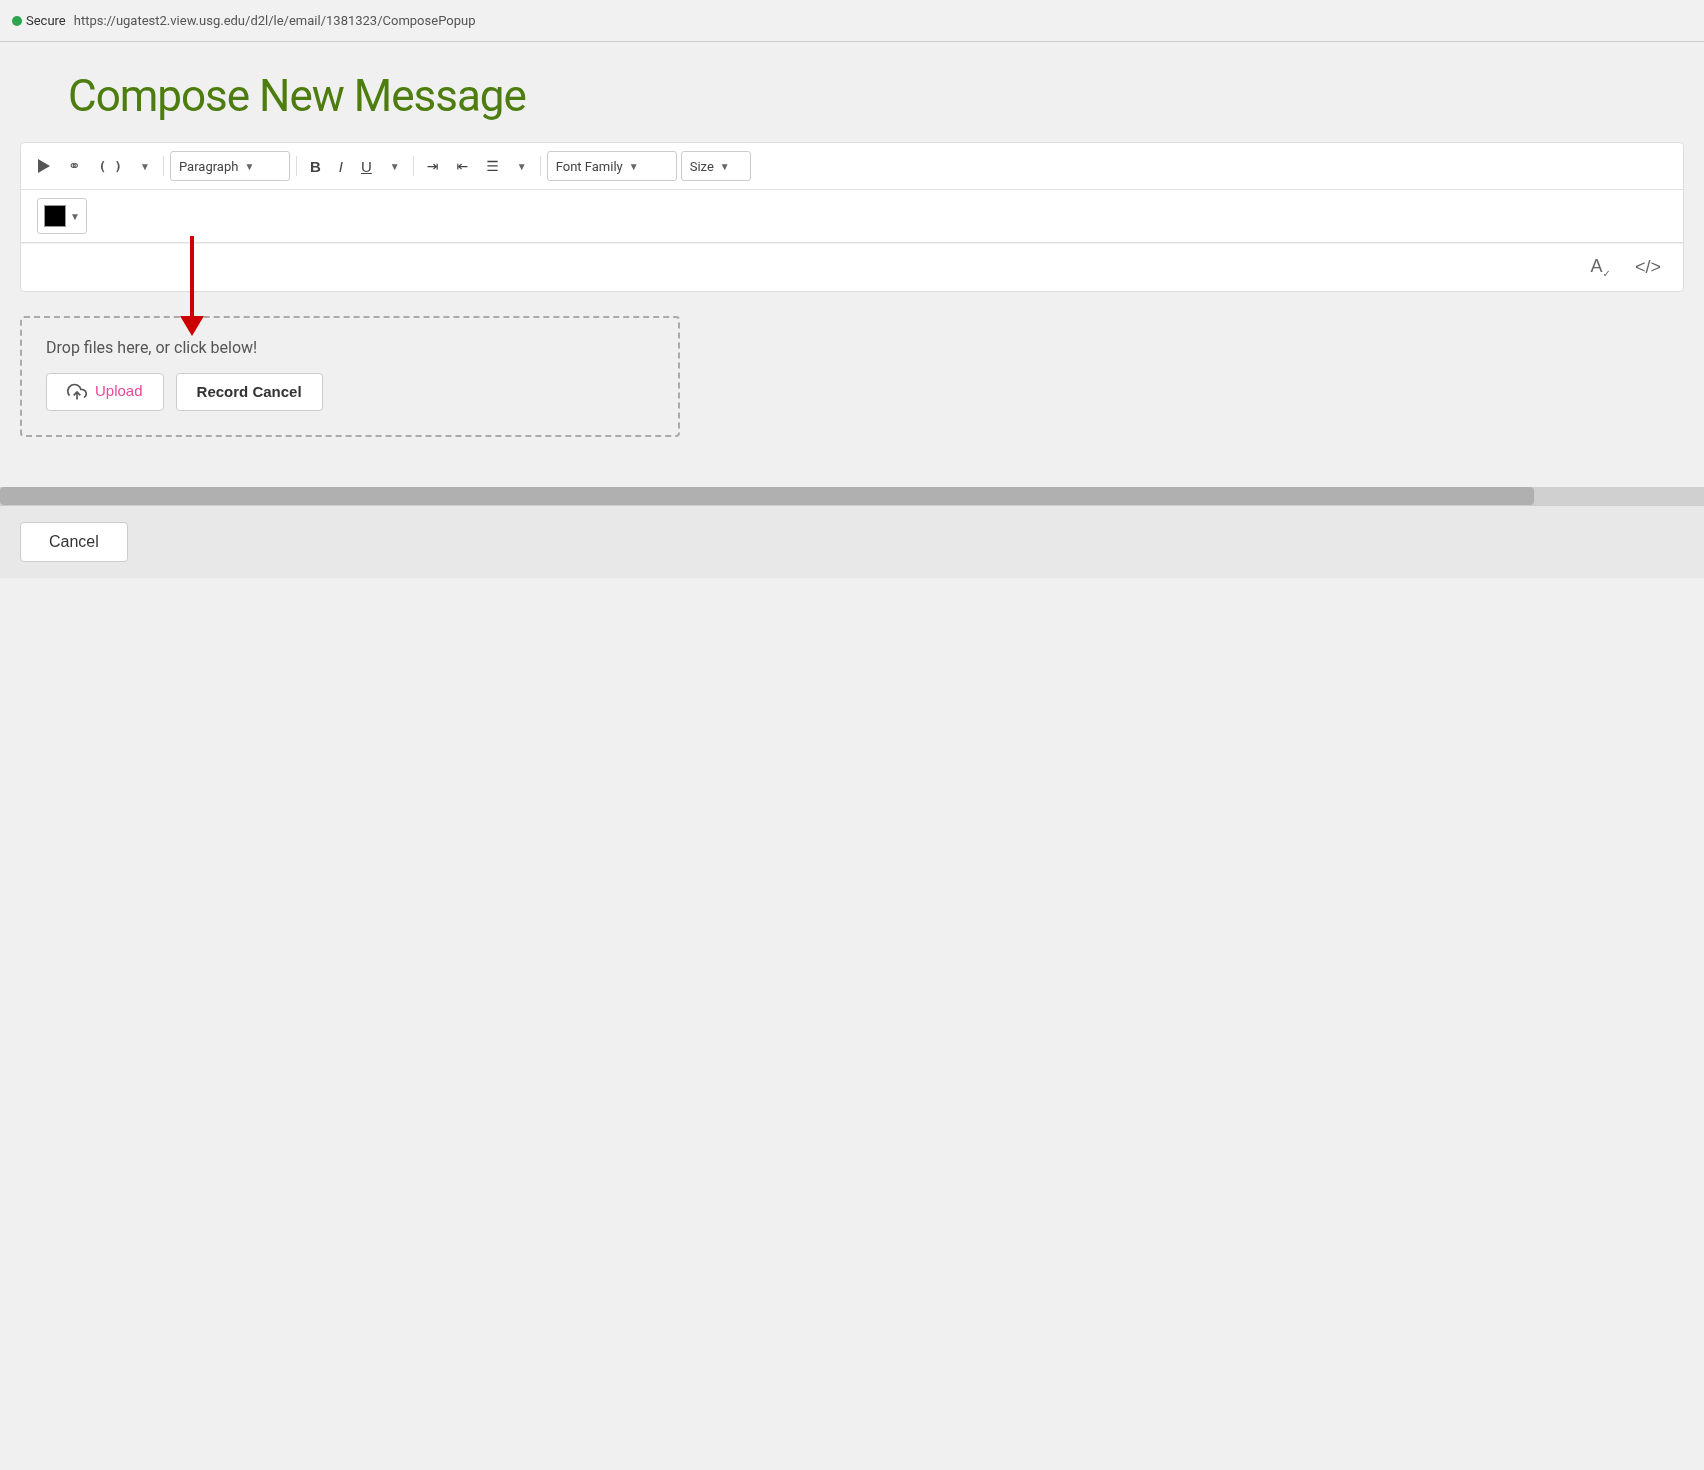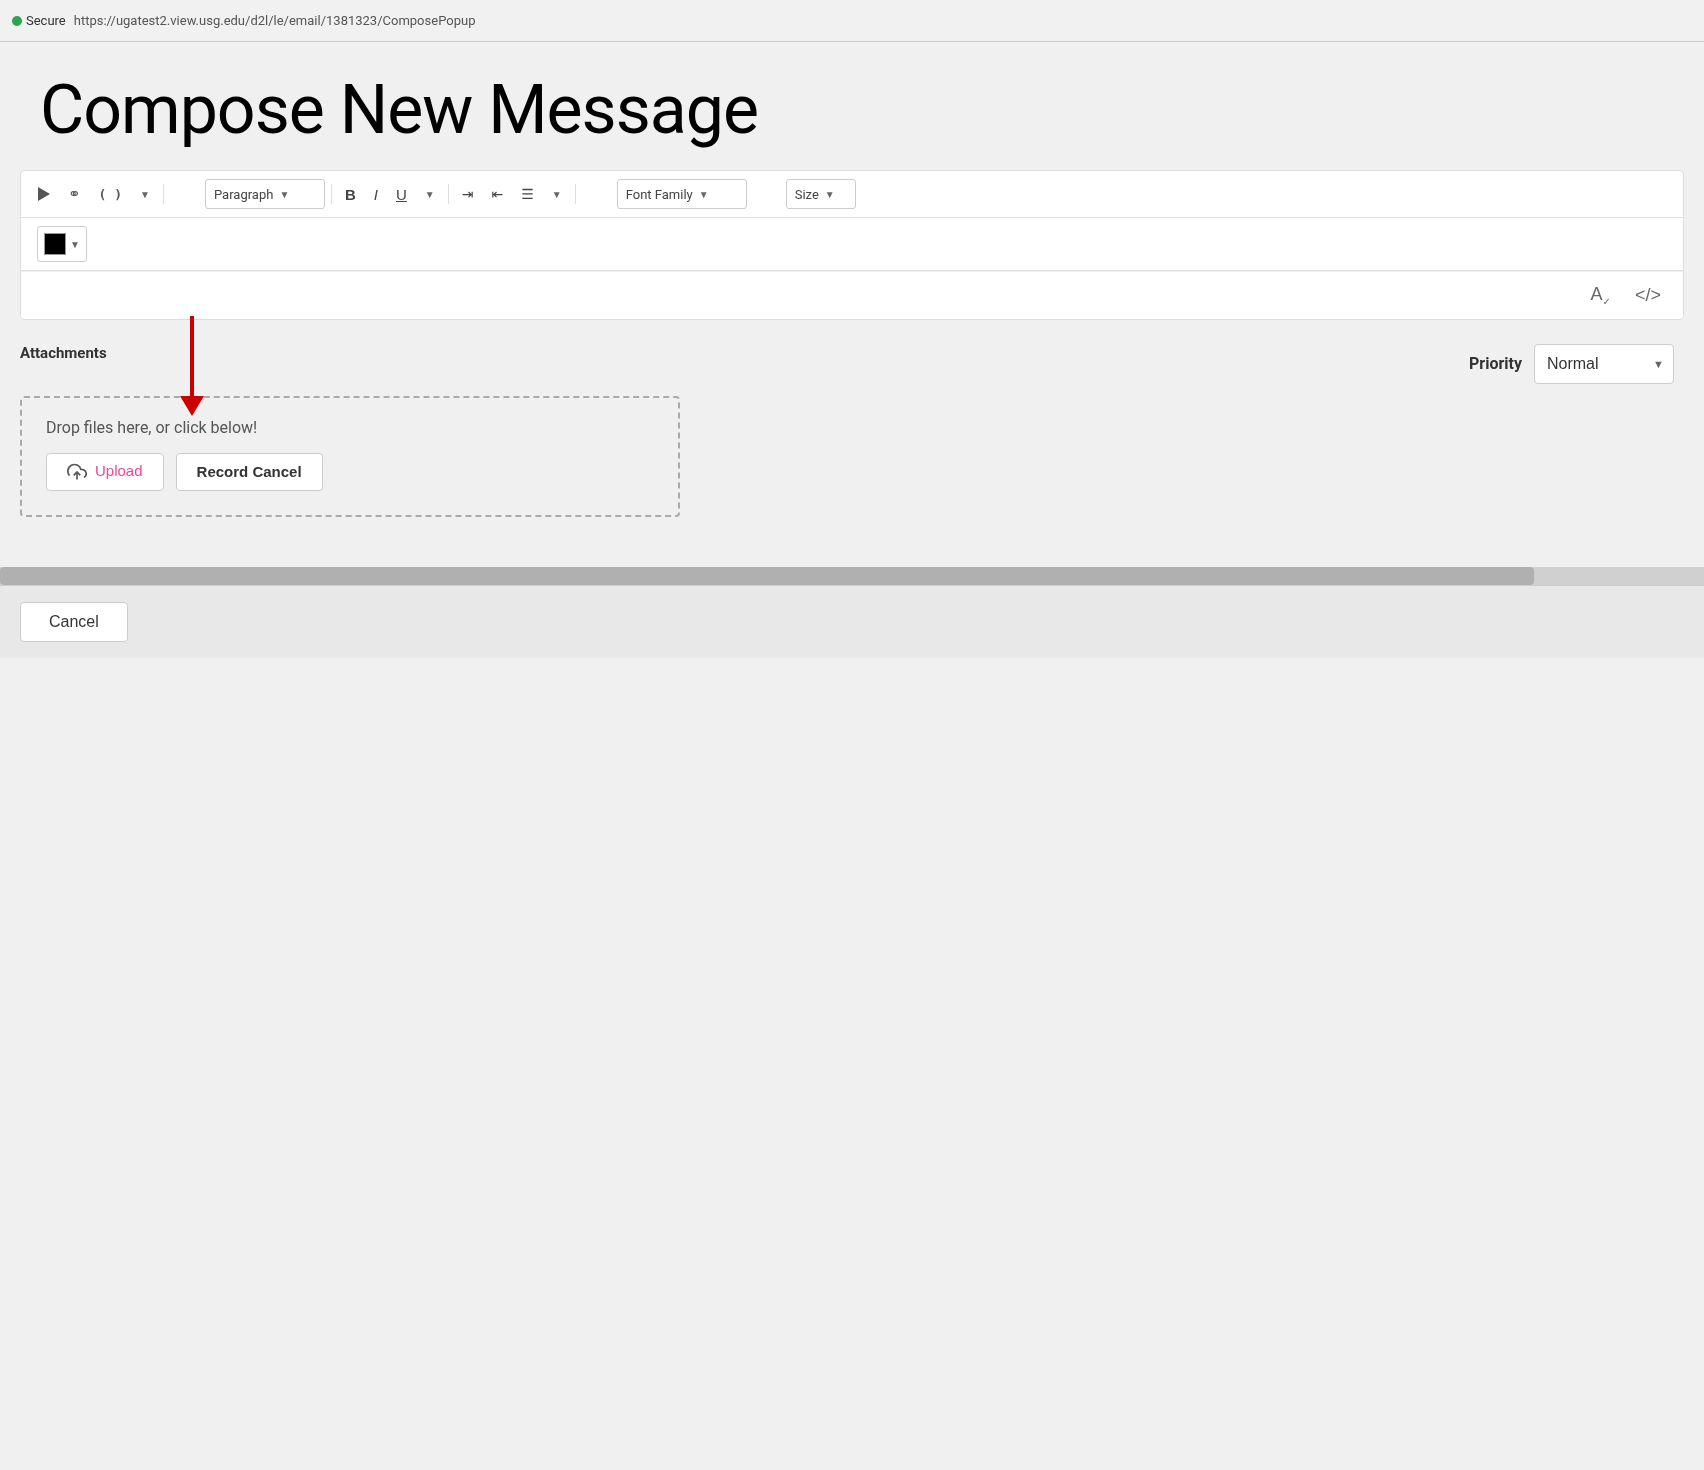--- a/index.html
+++ b/index.html
@@ -42,24 +42,25 @@
       min-height: 1434px;
       padding: 0;
     }
 
     .page-header {
       padding: 28px 40px 20px 40px;
       background: #f0f0f0;
     }
 
     .page-title {
-      font-size: 68px;
+      font-size: 44px;
       font-weight: 400;
-      color: #000000;
+      color: #4d7c0f;
       letter-spacing: -1px;
+      margin-left: 28px;
     }
 
     .editor-container {
       margin: 0 20px;
       background: #fff;
       border: 1px solid #ddd;
       border-radius: 4px;
     }
 
     .toolbar {
@@ -97,21 +98,20 @@
       align-items: center;
       border: 1px solid #ccc;
       border-radius: 3px;
       padding: 3px 8px;
       cursor: pointer;
       background: #fff;
       font-size: 13px;
       color: #444;
       height: 30px;
       gap: 6px;
-      margin-left: 35px;
     }
 
     .toolbar-dropdown-paragraph {
       min-width: 120px;
     }
 
     .toolbar-dropdown-font {
       min-width: 130px;
     }
 
@@ -477,33 +477,20 @@
       <button class="editor-footer-btn" title="Spellcheck">
         <span style="font-size:18px; color:#666;">A<sub style="font-size:10px;">✓</sub></span>
       </button>
       <button class="editor-footer-btn" title="HTML Source">
         <span style="font-size:18px; color:#666;">&lt;/&gt;</span>
       </button>
     </div>
   </div>
 
   <div class="attachments-section">
-    <div class="attachments-header-row">
-      <span class="attachments-label">Attachments</span>
-      <div class="priority-row">
-        <span class="priority-label">Priority</span>
-        <div class="priority-select-wrapper">
-          <select class="priority-select">
-            <option>Normal</option>
-            <option>High</option>
-            <option>Low</option>
-          </select>
-        </div>
-      </div>
-    </div>
 
     <div class="attachments-wrapper">
 
       <div class="arrow-annotation">
         <div class="arrow-line"></div>
         <div class="arrow-head"></div>
       </div>
 
       <div class="drop-zone">
         <div class="drop-text">Drop files here, or click below!</div>

